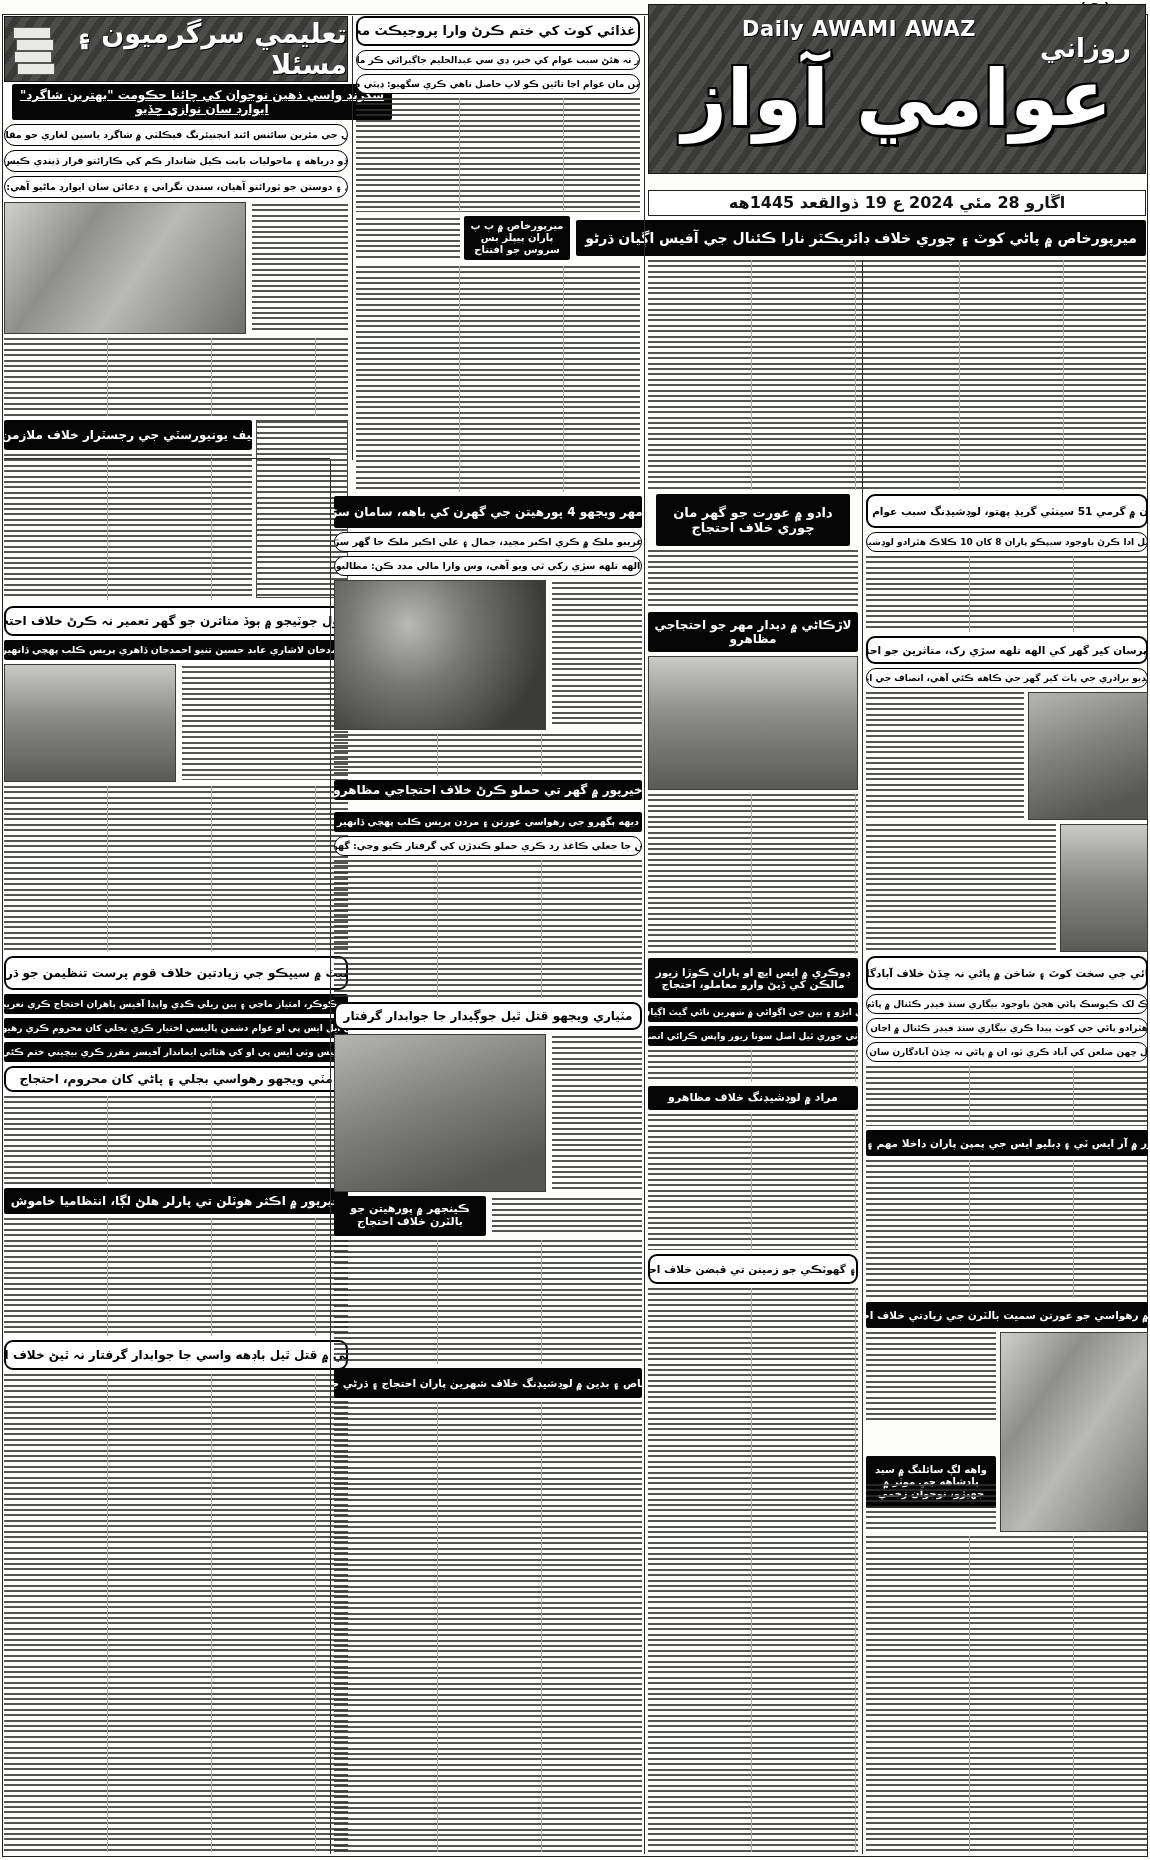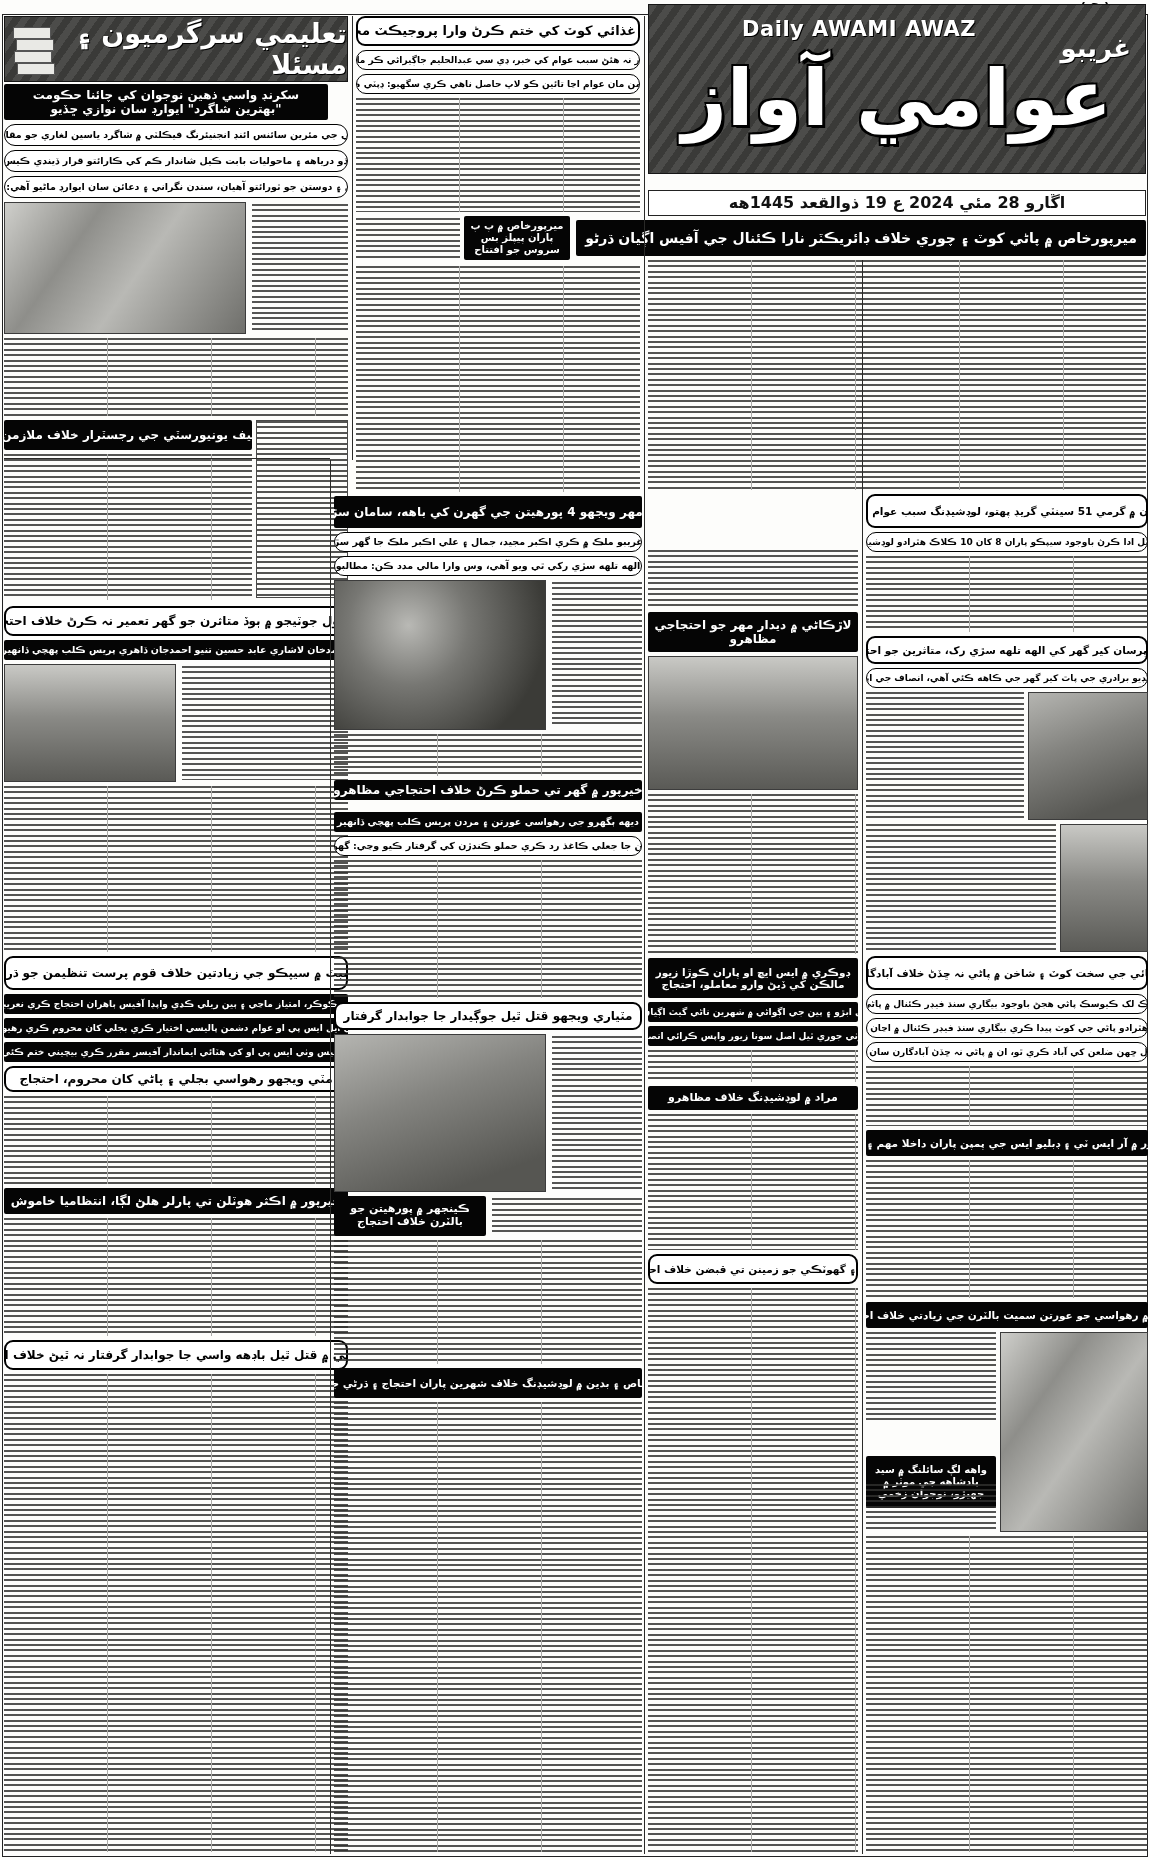--- a/index.html
+++ b/index.html
@@ -50,38 +50,38 @@
 <body>
 
 <div class="page">
 
   <div class="abs fs13" style="right:40px;top:0;height:15px;font-weight:bold;direction:ltr;">( 3 )</div>
 
   <div class="abs frame" style="left:2px;top:14px;width:1146px;height:1843px;"></div>
 
   <div class="abs mast" style="left:648px;top:4px;width:498px;height:170px;">
     <div class="abs mast-sub" style="left:60px;top:12px;width:300px;text-align:center;font-size:21px;letter-spacing:.5px;direction:ltr;">Daily AWAMI AWAZ</div>
-    <div class="abs mast-sub fs26" style="right:14px;top:28px;">غريبو</div>
+    <div class="abs mast-sub fs26" style="right:14px;top:28px;">روزاني</div>
     <div class="abs mast-title" style="left:0;top:48px;width:100%;text-align:center;font-size:78px;">عوامي آواز</div>
   </div>
   <div class="abs band fs16 frame" style="left:648px;top:190px;width:498px;height:26px;background:#fff;">اڱارو 28 مئي 2024 ع  19 ذوالقعد 1445هه</div>
 
   <div class="abs band bb fs14 nw" style="left:576px;top:220px;width:570px;height:36px;">ميرپورخاص ۾ پاڻي کوٽ ۽ چوري خلاف ڊائريڪٽر نارا ڪئنال جي آفيس اڳيان ڌرڻو</div>
   <div class="abs band bb fs10" style="left:464px;top:216px;width:106px;height:44px;">ميرپورخاص ۾ پ پ پاران پيپلز بس سروس جو افتتاح</div>
 
   <div class="abs edu-head" style="left:4px;top:16px;width:344px;height:66px;font-size:27px;">
     <span class="bookicon">
       <span style="top:0;"></span>
         <span style="top:12px;left:3px;"></span>
         <span style="top:24px;left:1px;"></span>
         <span style="top:36px;left:4px;"></span>
     </span>
     <span>تعليمي سرگرميون ۽ مسئلا</span>
   </div>
-  <div class="abs band bb fs12" style="left:4px;top:84px;width:324px;height:36px;">سکرنڊ واسي ذهين نوجوان کي چائنا حڪومت "بهترين شاگرد" ايوارڊ سان نوازي ڇڏيو</div>
+  <div class="abs band bb fs12" style="left:12px;top:84px;width:380px;height:36px;text-decoration:underline;">سکرنڊ واسي ذهين نوجوان کي چائنا حڪومت "بهترين شاگرد" ايوارڊ سان نوازي ڇڏيو</div>
   <div class="abs band deck fs95 nw" style="left:4px;top:124px;width:344px;height:22px;">نارمل يونيورسٽي جي مئرين سائنس ائنڊ انجنيئرنگ فيڪلٽي ۾ شاگرد ياسين لغاري جو مقالو پيش ڪيو ويو</div>
   <div class="abs band deck fs95 nw" style="left:4px;top:150px;width:344px;height:22px;">ياسين لغاري جي سنڌو درياهه ۽ ماحوليات بابت ڪيل شاندار ڪم کي ڪارائتو قرار ڏيندي ڪيس ايوارڊ لاءِ نامزد ڪيو</div>
   <div class="abs band deck fs95 nw" style="left:4px;top:176px;width:344px;height:22px;">مٿن ٽوڙي متن مائٽن ۽ دوستن جو ٿورائتو آهيان، سندن نگراني ۽ دعائن سان ايوارڊ ماڻيو آهي: شاگرد ياسين لغاري</div>
   <div class="abs photo p1" style="left:4px;top:202px;width:242px;height:132px;"></div>
   <div class="abs tx2" style="left:252px;top:204px;width:96px;height:128px;"></div>
   <div class="abs tx" style="left:4px;top:338px;width:344px;height:78px;"></div>
   <div class="abs band bb fs12 nw" style="left:4px;top:420px;width:248px;height:30px;">شاهه لطيف يونيورسٽي جي رجسٽرار خلاف ملازمن جو ڌرڻو</div>
   <div class="abs tx2 frame" style="left:256px;top:420px;width:92px;height:178px;"></div>
   <div class="abs tx" style="left:4px;top:454px;width:248px;height:146px;"></div>
   <div class="abs band bo fs12 nw" style="left:4px;top:606px;width:344px;height:30px;">سجاول جوٽيجو ۾ ٻوڏ متاثرن جو گهر تعمير نہ ڪرڻ خلاف احتجاج</div>
@@ -120,20 +120,21 @@
   <div class="abs photo pmid" style="left:334px;top:1034px;width:212px;height:158px;"></div>
   <div class="abs tx2" style="left:552px;top:1036px;width:90px;height:154px;"></div>
   <div class="abs band bb fs11" style="left:334px;top:1196px;width:152px;height:40px;">ڪينجهر ۾ پورهيتن جو بالٽرن خلاف احتجاج</div>
   <div class="abs tx2" style="left:492px;top:1198px;width:150px;height:36px;"></div>
   <div class="abs tx" style="left:334px;top:1240px;width:308px;height:124px;"></div>
   <div class="abs band bb fs105 nw" style="left:334px;top:1368px;width:308px;height:30px;">ميرپورخاص ۽ بدين ۾ لوڊشيڊنگ خلاف شهرين پاران احتجاج ۽ ڌرڻي جو اعلان</div>
   <div class="abs tx" style="left:334px;top:1402px;width:308px;height:450px;"></div>
 
   <div class="abs tx" style="left:648px;top:260px;width:498px;height:230px;"></div>
 
+  <div class="abs band bb fs13" style="left:656px;top:494px;width:194px;height:52px;">دادو ۾ عورت جو گهر مان چوري خلاف احتجاج</div>
   <div class="abs tx2" style="left:648px;top:550px;width:210px;height:58px;"></div>
   <div class="abs band bb fs12" style="left:648px;top:612px;width:210px;height:40px;">لاڙڪاڻي ۾ ديدار مهر جو احتجاجي مظاهرو</div>
   <div class="abs photo p2" style="left:648px;top:656px;width:210px;height:134px;"></div>
   <div class="abs tx" style="left:648px;top:794px;width:210px;height:160px;"></div>
   <div class="abs band bb fs105" style="left:648px;top:958px;width:210px;height:40px;">ڊوڪري ۾ ايس ايڇ او پاران ڪوڙا زيور مالڪن کي ڏيڻ وارو معاملو، احتجاج</div>
   <div class="abs band bb fs9 nw" style="left:648px;top:1002px;width:210px;height:20px;">حافظ بلاول ابڙو ۽ ٻين جي اڳواڻي ۾ شهرين ناڻي گيٽ اڳيان ڌرڻو هنيو</div>
   <div class="abs band bb fs9 nw" style="left:648px;top:1026px;width:210px;height:20px;">معاملي جو نوٽيس وٺي جوري ٿيل اصل سونا زيور واپس ڪرائي انصاف ڪيو وڃي: متاثر</div>
   <div class="abs tx" style="left:648px;top:1050px;width:210px;height:32px;"></div>
   <div class="abs band bb fs11 nw" style="left:648px;top:1086px;width:210px;height:24px;">مراد ۾ لوڊشيڊنگ خلاف مظاهرو</div>
   <div class="abs tx" style="left:648px;top:1114px;width:210px;height:136px;"></div>

